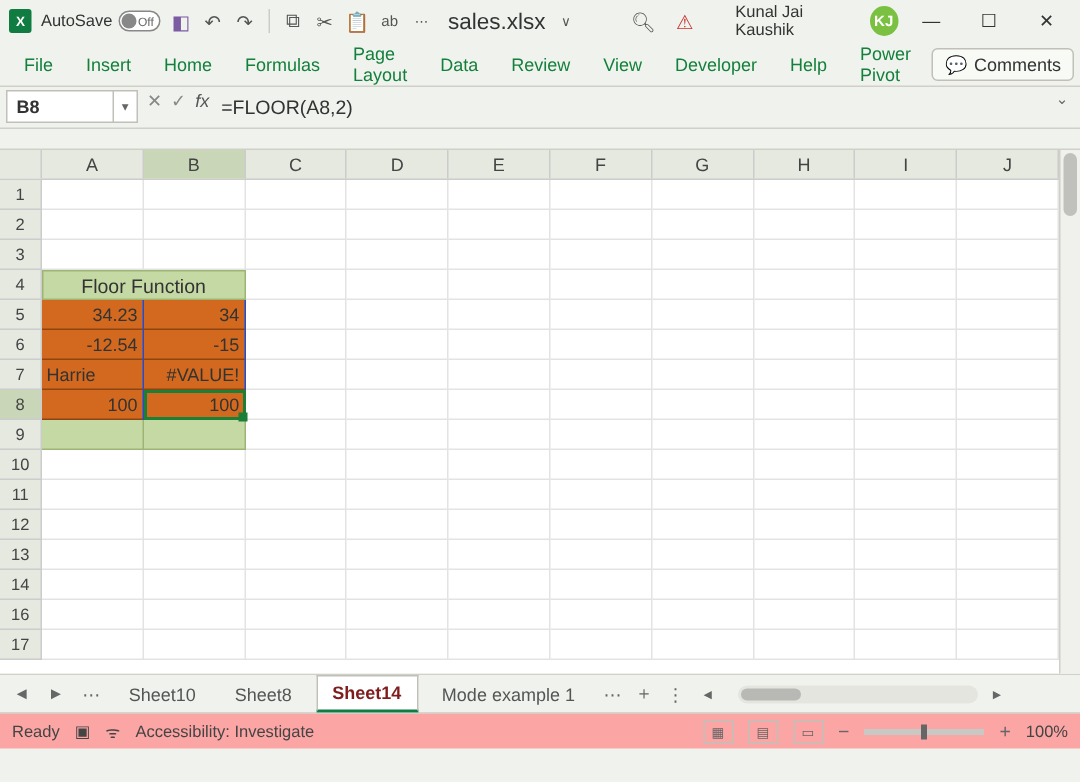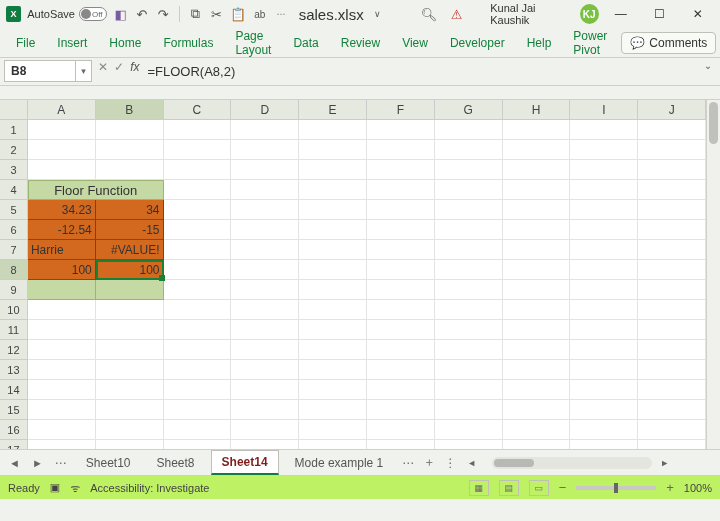--- a/index.html
+++ b/index.html
@@ -70,21 +70,21 @@
   .sheettabs .nav { color:#666; font-size:11px; padding:0 3px; cursor:pointer; }
   .sheettabs .dots { color:#666; font-size:12px; padding:0 3px; }
   .sheettabs .stab { padding:4px 10px; font-size:12px; color:#555; cursor:pointer; border-radius:0; }
   .sheettabs .stab.active { background:#fff; border:1px solid #c0c0b8; border-bottom:2px solid #107c41; font-weight:bold; color:#7f1d1d; }
   .sheettabs .plus { color:#666; }
   .sheettabs .hsb-track { flex:0 0 160px; height:12px; background:#e5e5e0; border-radius:6px; margin-left:8px; position:relative; }
   .sheettabs .hsb-thumb { position:absolute; left:2px; top:2px; height:8px; width:40px; background:#b8b8b4; border-radius:4px; }
   .sheettabs .harrow { font-size:9px; color:#666; padding:0 2px; }
 
   
-  .status { height:24px; display:flex; align-items:center; border-top:1px solid #d0d0c8; padding:0 8px; gap:10px; font-size:11px; color:#444; background:#bef264; }
+  .status { height:24px; display:flex; align-items:center; border-top:1px solid #d0d0c8; padding:0 8px; gap:10px; font-size:11px; color:#444; background:#fca5a5; }
   .status .spacer { flex:1; }
   .status .viewbtn { width:20px; height:16px; border:1px solid #c0c0b8; display:flex;align-items:center;justify-content:center;font-size:9px;color:#666; }
   .status .zoomtrack { width:80px; height:4px; background:#c8c8c4; position:relative; }
   .status .zoomtrack .zthumb { position:absolute; left:38px; top:-3px; width:4px; height:10px; background:#666; }
   .status .zsign { font-size:13px; color:#666; cursor:pointer; }
 </style>
 </head>
 <body>
 
 <div class="titlebar">
@@ -342,33 +342,20 @@
           <div class="cell"></div>
           <div class="cell"></div>
           <div class="cell"></div>
           <div class="cell"></div>
           <div class="cell"></div>
           <div class="cell"></div>
           <div class="cell"></div>
           <div class="cell"></div>
         </div>
         <div class="row">
-          <div class="rh">15</div>
-          <div class="cell"></div>
-          <div class="cell"></div>
-          <div class="cell"></div>
-          <div class="cell"></div>
-          <div class="cell"></div>
-          <div class="cell"></div>
-          <div class="cell"></div>
-          <div class="cell"></div>
-          <div class="cell"></div>
-          <div class="cell"></div>
-        </div>
-        <div class="row">
           <div class="rh">16</div>
           <div class="cell"></div>
           <div class="cell"></div>
           <div class="cell"></div>
           <div class="cell"></div>
           <div class="cell"></div>
           <div class="cell"></div>
           <div class="cell"></div>
           <div class="cell"></div>
           <div class="cell"></div>

